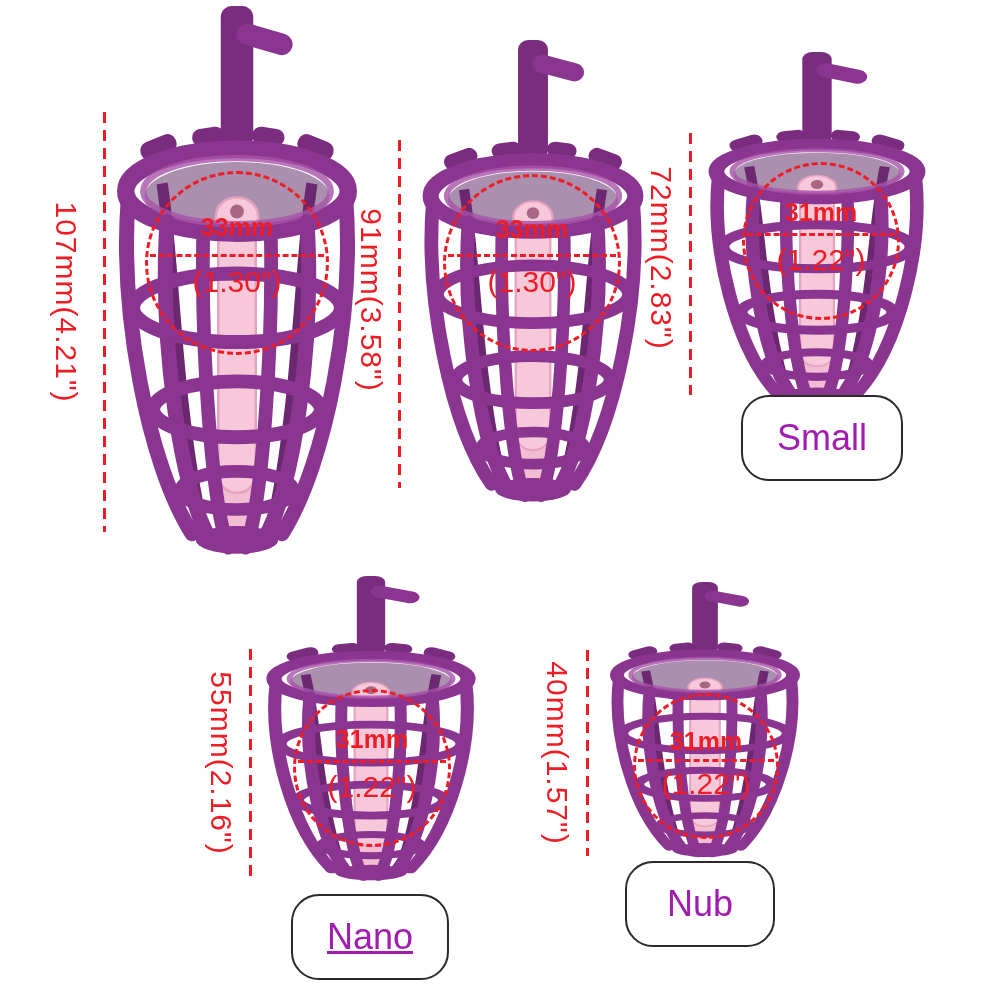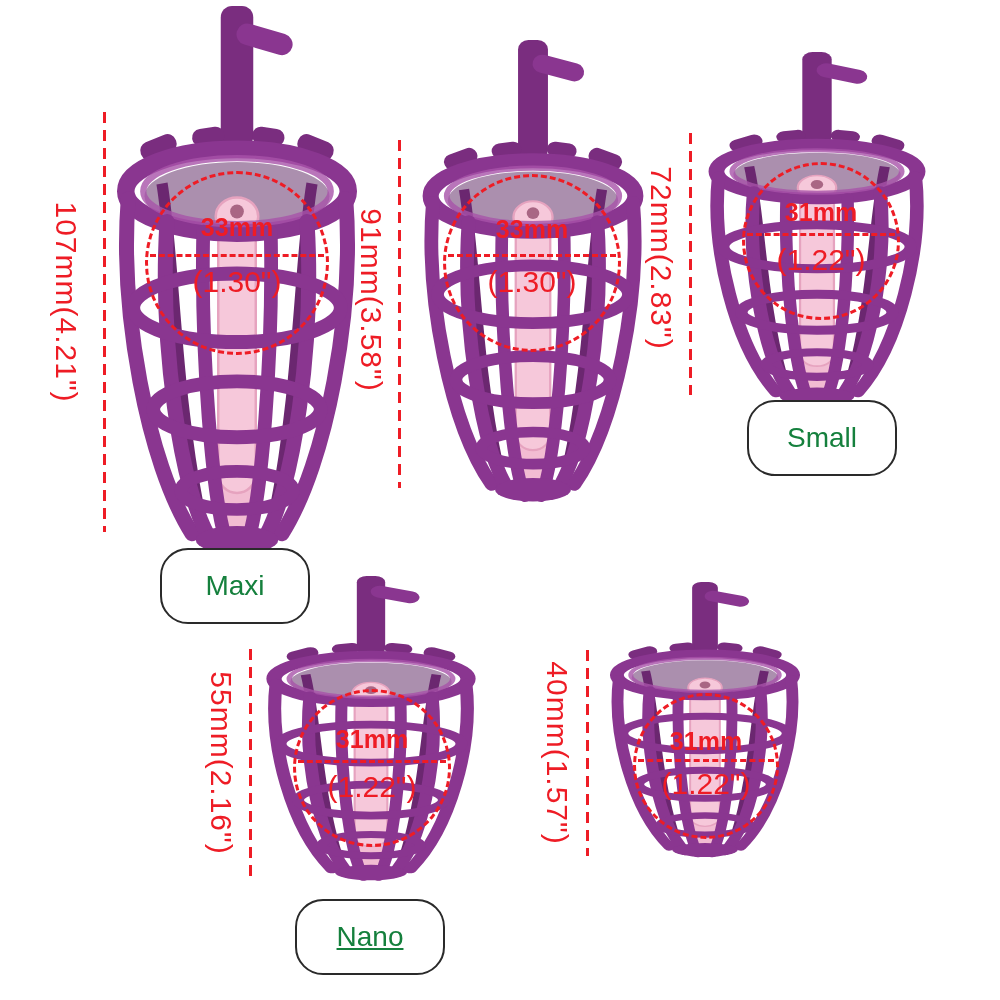--- a/index.html
+++ b/index.html
@@ -14,22 +14,22 @@
   .vtext{position:absolute;color:#ee1c25;font-size:30px;letter-spacing:1px;white-space:nowrap;
          transform:translate(-50%,-50%) rotate(90deg);}
 
   .dcircle{position:absolute;border:3px dashed #ee1c25;border-radius:50%;}
   .hline{position:absolute;left:2px;right:2px;top:45%;height:0;border-top:3px dashed #ee1c25;}
   .dmm{position:absolute;left:0;right:0;top:22%;text-align:center;color:#ee1c25;
        font-size:25px;font-weight:bold;}
   .din{position:absolute;left:0;right:0;top:51%;text-align:center;color:#ee1c25;font-size:30px;}
 
   .pill{position:absolute;transform:translate(-50%,-50%);background:#ffffff;
-        border:2px solid #2a2a2a;border-radius:28px;padding:20px 34px;font-size:28px;
-        color:#15803d;white-space:nowrap;min-width:150px;text-align:center;}
+        border:2px solid #2a2a2a;border-radius:28px;padding:20px 34px;font-size:36px;
+        color:#a21caf;white-space:nowrap;min-width:150px;text-align:center;}
 
   
   .maxi-cage{left:112px;top:6px;width:250px;height:558px;}
   .maxi-vline{left:103px;top:112px;height:420px;}
   .maxi-vtext{left:66px;top:302px;}
   .maxi-circle{left:145px;top:171px;width:184px;height:184px;}
   .maxi-pill{left:235px;top:586px;}
 
   
   .std-cage{left:418px;top:40px;width:230px;height:470px;}
@@ -99,21 +99,20 @@
   <svg class="cage maxi-cage" viewBox="0 0 200 440" preserveAspectRatio="none">
       <use href="#cage-shape"></use>
     </svg>
   <div class="vline maxi-vline"></div>
   <div class="vtext maxi-vtext">107mm(4.21")</div>
   <div class="dcircle maxi-circle">
     <div class="hline"></div>
     <div class="dmm">33mm</div>
     <div class="din">(1.30")</div>
   </div>
-  <div class="pill maxi-pill">Maxi</div>
 
   <svg class="cage std-cage" viewBox="0 0 200 440" preserveAspectRatio="none">
       <use href="#cage-shape"></use>
     </svg>
   <div class="vline std-vline"></div>
   <div class="vtext std-vtext">91mm(3.58")</div>
   <div class="dcircle std-circle">
     <div class="hline"></div>
     <div class="dmm">33mm</div>
     <div class="din">(1.30")</div>
@@ -146,14 +145,15 @@
   <svg class="cage nub-cage" viewBox="0 0 200 440" preserveAspectRatio="none">
       <use href="#cage-shape"></use>
     </svg>
   <div class="vline nub-vline"></div>
   <div class="vtext nub-vtext">40mm(1.57")</div>
   <div class="dcircle nub-circle">
     <div class="hline"></div>
     <div class="dmm">31mm</div>
     <div class="din">(1.22")</div>
   </div>
+  <div class="pill nub-pill">Nub</div>
 
 </div>
 
 </body></html>

